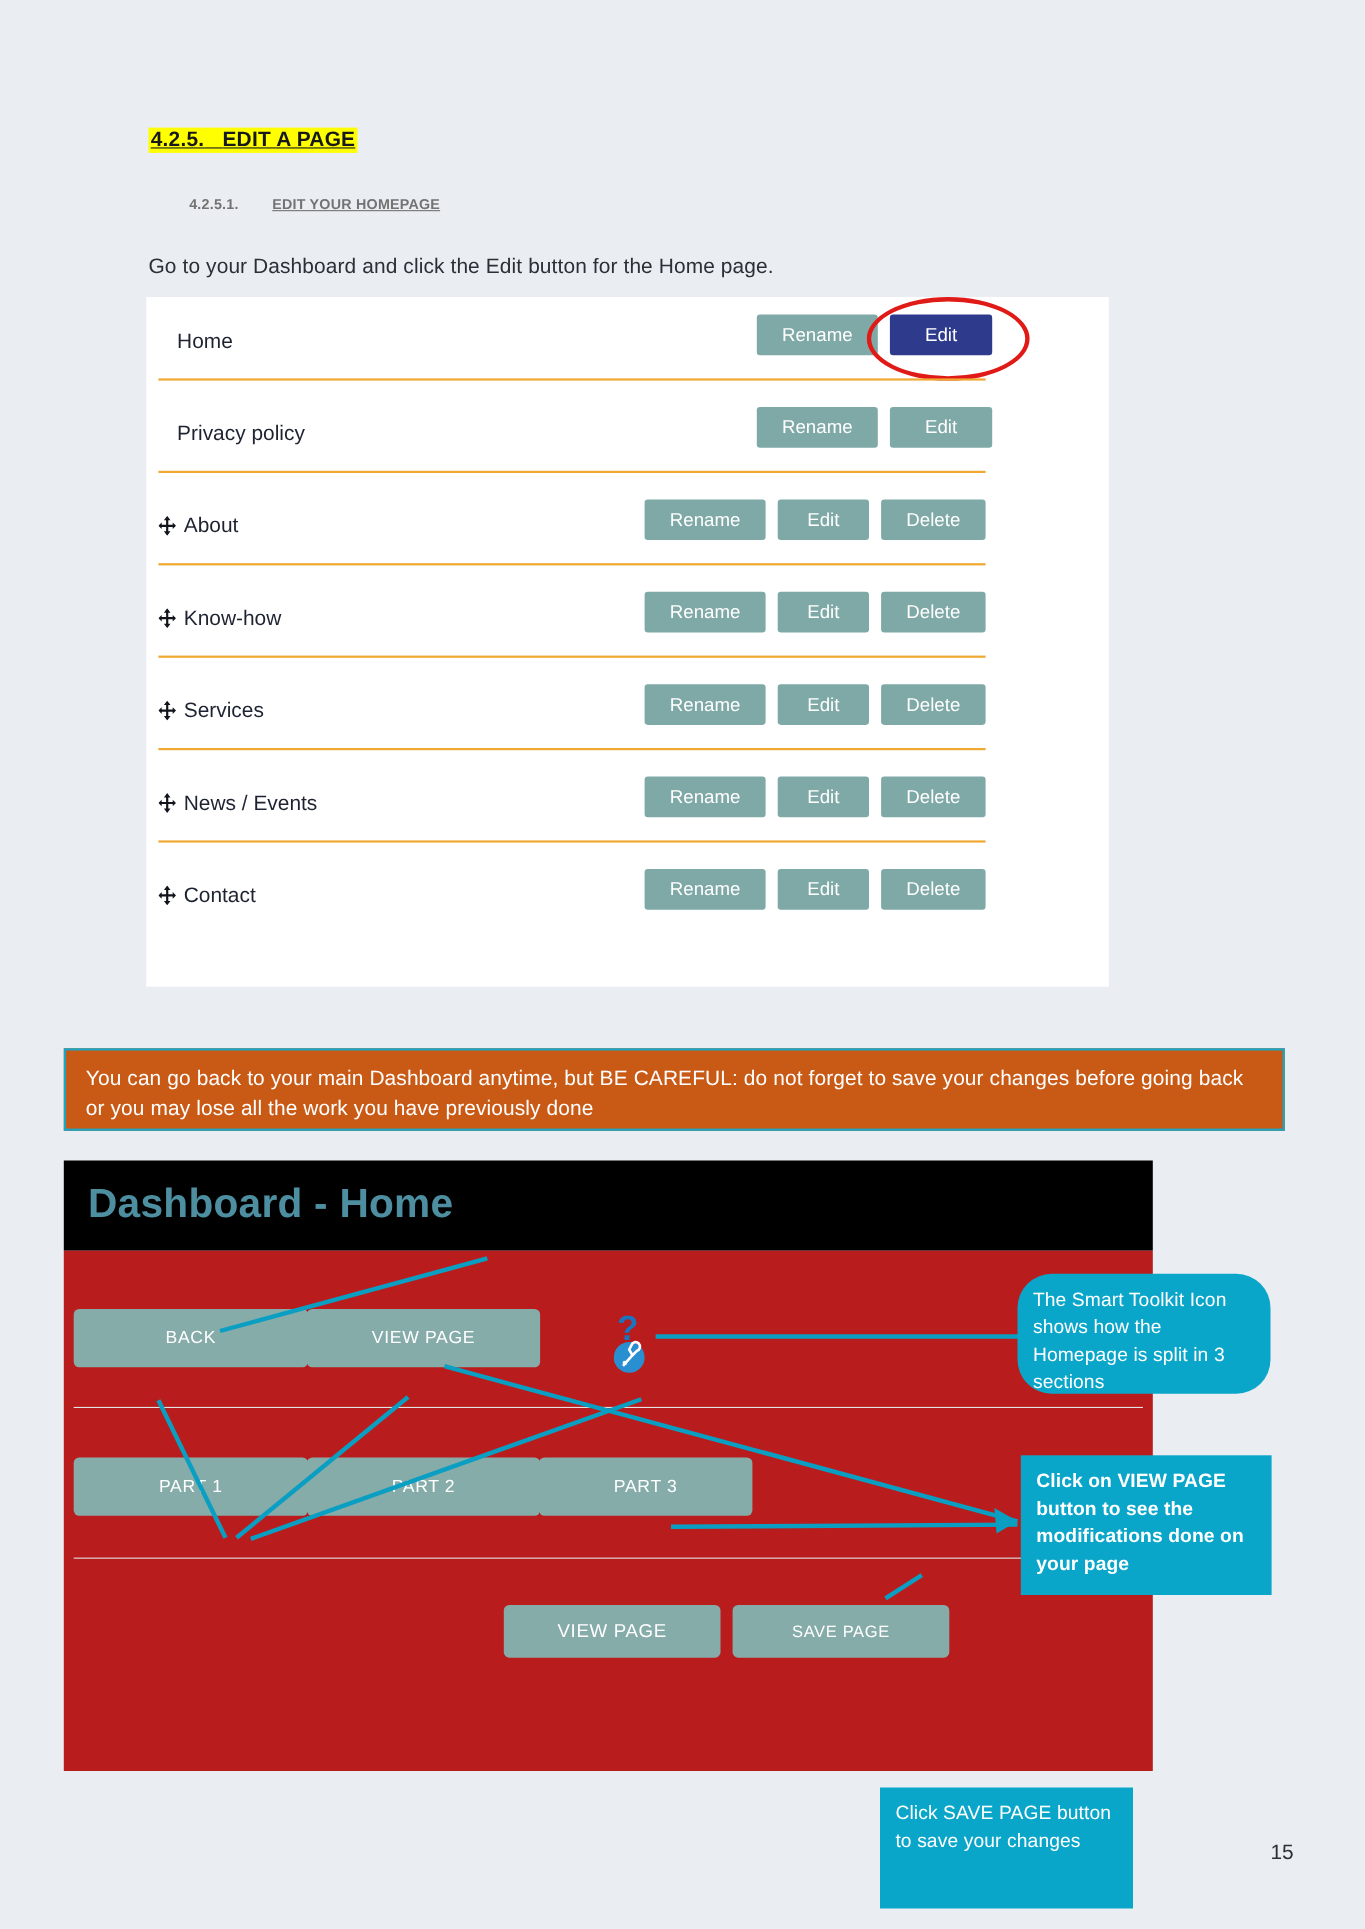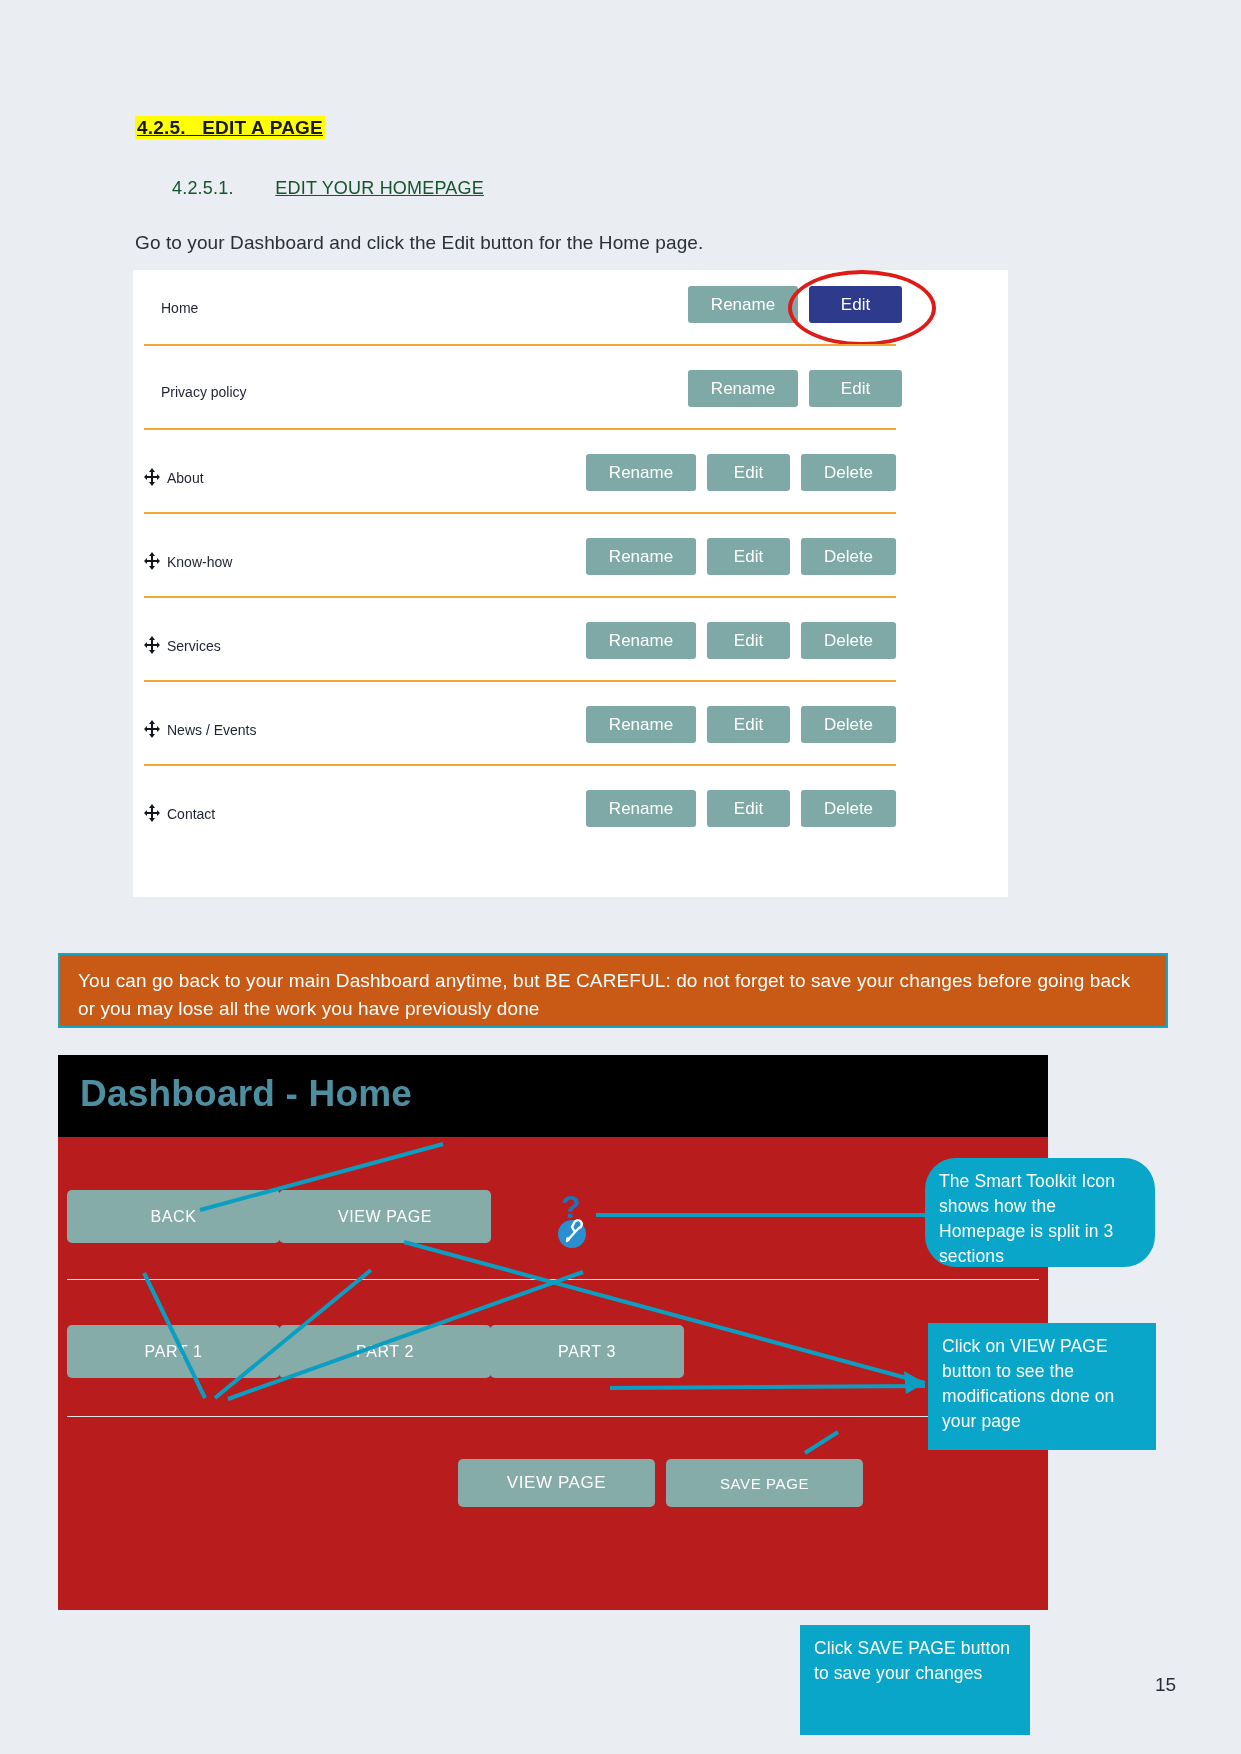--- a/index.html
+++ b/index.html
@@ -16,42 +16,42 @@
   .h-425{
     position:absolute;left:135px;top:117px;
     font-size:19px;font-weight:bold;color:#17181c;
     letter-spacing:.2px;
   }
   .h-425 .hl{background:#ffff00;padding:1px 2px;}
   .h-425 .u{text-decoration:underline;}
 
   .h-4251{
     position:absolute;left:172px;top:178px;
-    font-size:18px;font-weight:normal;color:#14532d;
+    font-size:13px;font-weight:bold;color:#737373;
     letter-spacing:.2px;
   }
   .h-4251 .u{text-decoration:underline;}
 
   .intro{
     position:absolute;left:135px;top:232px;
     font-size:19px;color:#2b2f36;letter-spacing:.1px;
   }
 
   
   .panel-pages{
     position:absolute;left:133px;top:270px;
     width:875px;height:627px;
     background:#ffffff;
   }
   .prow{
     position:relative;height:auto;
   }
   .prow .label{
     position:absolute;
-    font-size:14px;color:#1e2331;
+    font-size:19px;color:#1e2331;
     white-space:nowrap;
   }
   .mv-icon{
     display:inline-block;width:16px;height:18px;
     position:relative;vertical-align:-3px;margin-right:7px;
   }
   .sep{
     position:absolute;height:2px;background:#f0a830;
   }
   .btn{
@@ -301,20 +301,20 @@
 
     <line x1="604" y1="1388" x2="925" y2="1388" stroke="#0a9fc2" stroke-width="0"></line>
     <line x1="612" y1="1385" x2="925" y2="1385" stroke="#0a9fc2" stroke-width="0"></line>
     <line x1="610" y1="1388" x2="925" y2="1386" stroke="#0a9fc2" stroke-width="4"></line>
 
     <line x1="838" y1="1432" x2="805" y2="1453" stroke="#0a9fc2" stroke-width="4"></line>
   </svg>
 
   <div class="callout" style="left:925px;top:1158px;width:230px;height:109px;border-radius:31px;">The Smart Toolkit Icon shows how the Homepage is split in 3 sections</div>
 
-  <div class="callout" style="left:928px;top:1323px;width:228px;height:127px;">Click on VIEW PAGE button to see the modifications done on your page</div>
+  <div class="callout" style="left:928px;top:1323px;width:228px;height:127px;font-weight:bold;">Click on VIEW PAGE button to see the modifications done on your page</div>
 
 
   <div class="callout" style="left:800px;top:1625px;width:230px;height:110px;">Click SAVE PAGE button to save your changes</div>
 
   <div class="pagenum">15</div>
 
 </div>
 
 </body></html>

